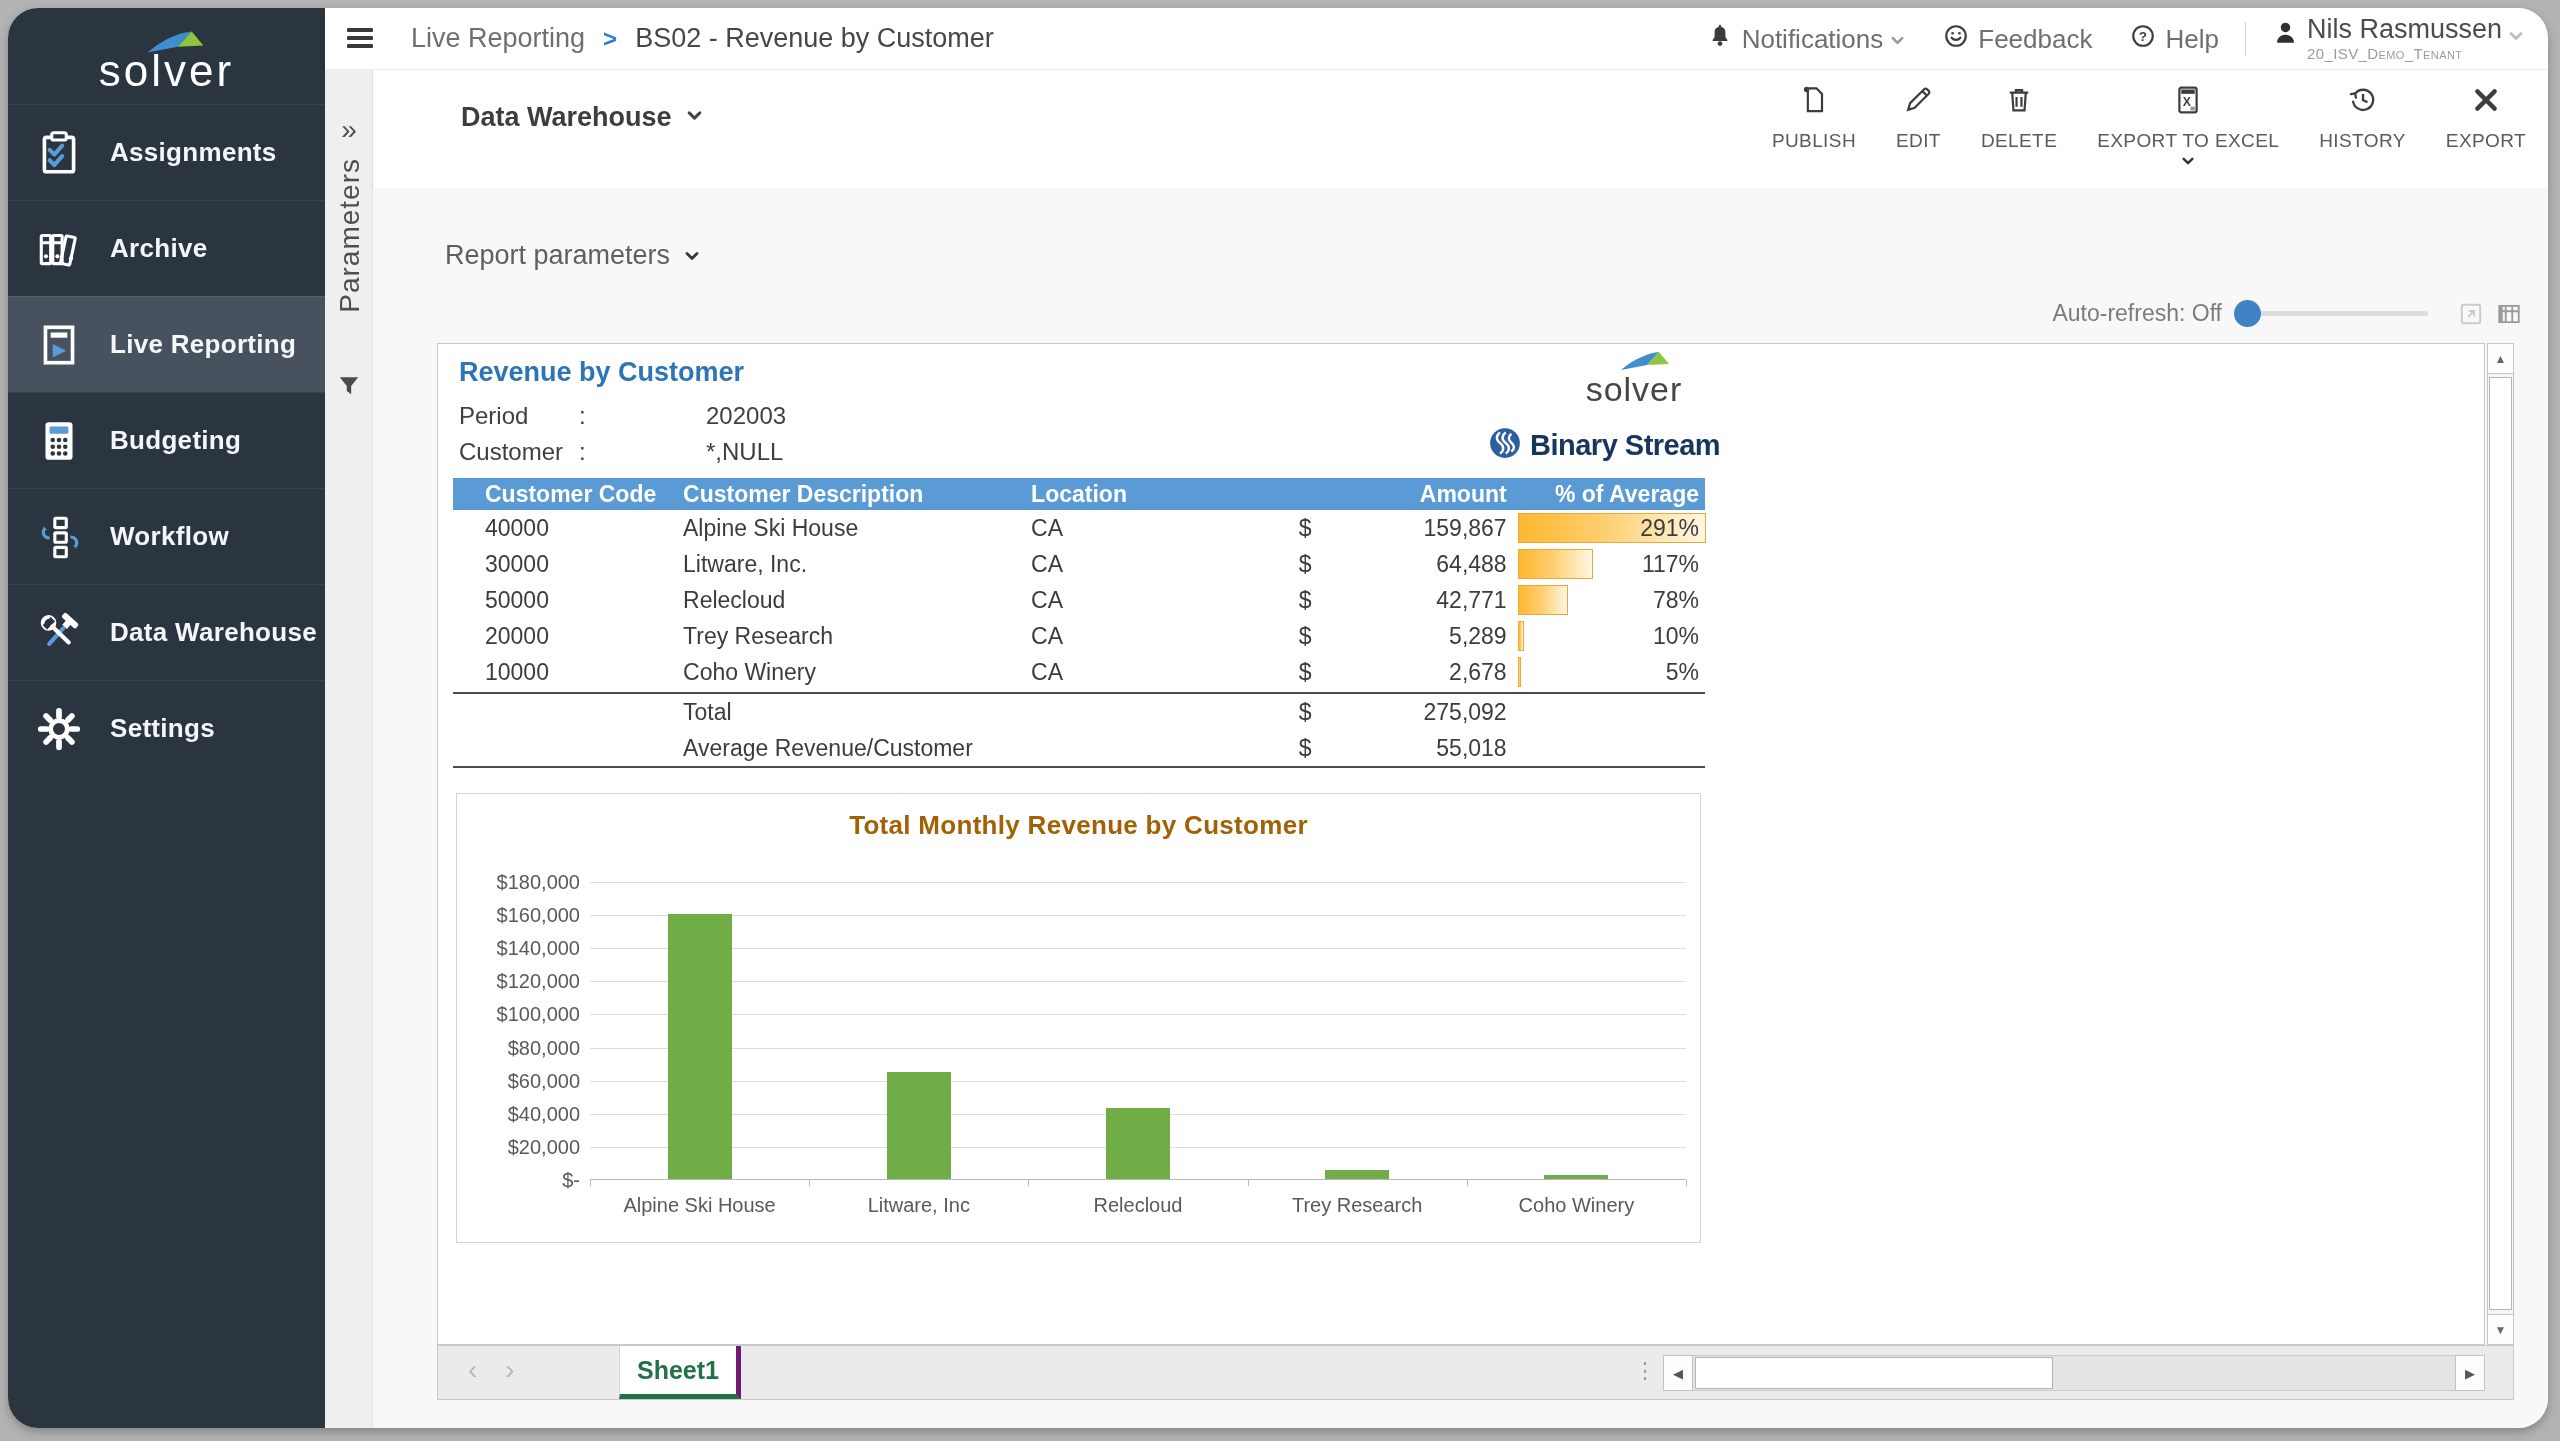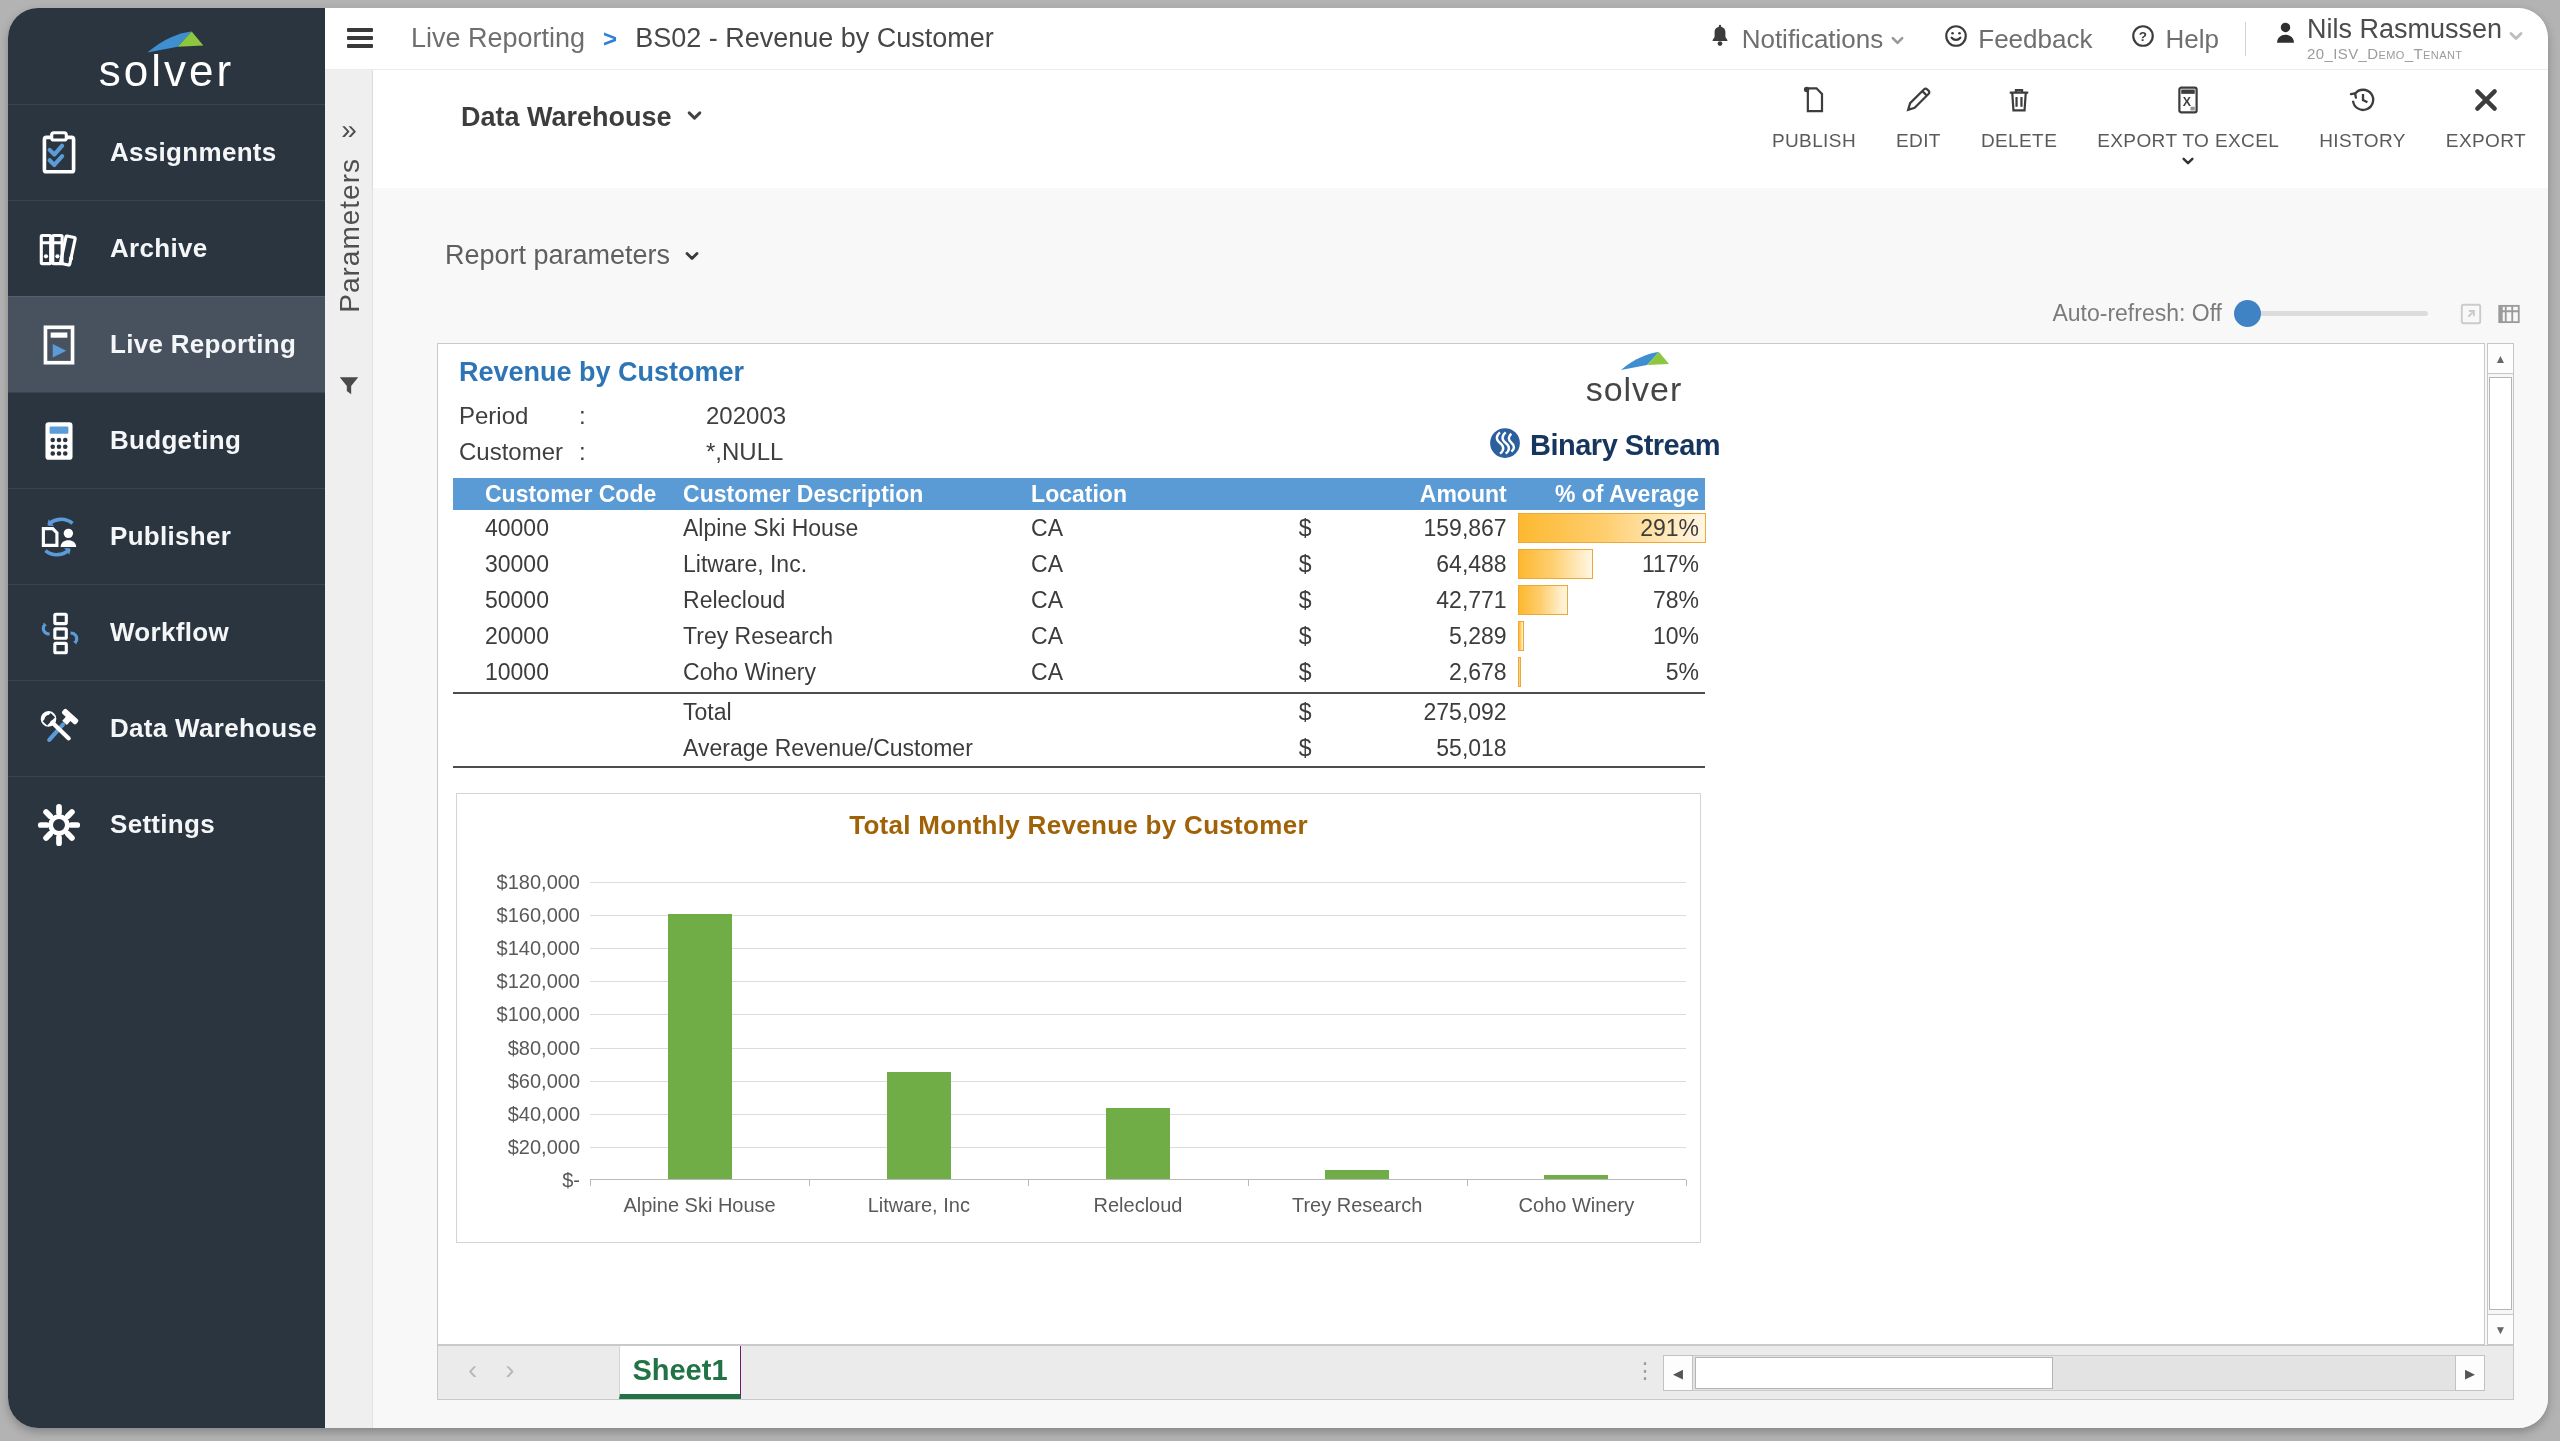--- a/index.html
+++ b/index.html
@@ -113,21 +113,21 @@
   
   .vscroll{position:absolute;left:2050px;top:0;width:27px;height:1002px;background:#f6f6f6;border:1px solid #c6c6c6;}
   .vs-btn{position:absolute;left:0;width:25px;height:30px;background:#fdfdfd;display:flex;align-items:center;justify-content:center;font-size:12px;color:#666;cursor:pointer;}
   .vs-up{top:0;border-bottom:1px solid #c6c6c6;}
   .vs-down{bottom:0;border-top:1px solid #c6c6c6;}
   .vs-thumb{position:absolute;left:1px;right:1px;top:33px;height:933px;background:#fff;border:1px solid #b5b5b5;cursor:pointer;}
 
   
   .bottombar{position:absolute;left:0;top:1002px;width:2077px;height:55px;background:#ebebeb;border:1px solid #c9c9c9;}
   .sheetnav{position:absolute;left:30px;top:8px;font-size:28px;color:#b8b8b8;letter-spacing:28px;cursor:pointer;}
-  .sheettab{position:absolute;left:181px;top:0;width:122px;height:53px;background:#fff;border-left:1px solid #d4d4d4;border-right:1px solid #701a75;border-bottom:5px solid #217346;display:flex;align-items:center;justify-content:center;font-size:29px;font-weight:bold;color:#217346;cursor:pointer;}
+  .sheettab{position:absolute;left:181px;top:0;width:122px;height:53px;background:#fff;border-left:1px solid #d4d4d4;border-right:5px solid #701a75;border-bottom:5px solid #217346;display:flex;align-items:center;justify-content:center;font-size:25px;font-weight:bold;color:#217346;cursor:pointer;}
   .sheetdots{position:absolute;left:1196px;top:12px;font-size:22px;color:#9a9a9a;}
   .hscroll{position:absolute;left:1225px;top:9px;width:822px;height:36px;display:flex;}
   .hs-btn{width:30px;height:36px;background:#fdfdfd;border:1px solid #c2c2c2;display:flex;align-items:center;justify-content:center;font-size:13px;color:#555;cursor:pointer;}
   .hs-track{flex:1;position:relative;background:#e3e3e3;border-top:1px solid #cbcbcb;border-bottom:1px solid #cbcbcb;}
   .hs-thumb{position:absolute;left:2px;top:1px;bottom:1px;width:358px;background:#fff;border:1px solid #b5b5b5;cursor:pointer;}
 </style>
 </head>
 <body>
 
 <div class="stage">
@@ -194,34 +194,20 @@
                   <circle cx="18" cy="29.5" r="2.2"></circle>
                   <circle cx="24" cy="29.5" r="2.2"></circle>
                   <circle cx="30" cy="29.5" r="2.2"></circle>
                   <circle cx="18" cy="36" r="2.2"></circle>
                   <circle cx="24" cy="36" r="2.2"></circle>
                   <circle cx="30" cy="36" r="2.2"></circle>
                 </g>
               </svg>
             </span>
             <span class="nav-label">Budgeting</span>
-          </div>
-          <div class="nav-item">
-            <span class="nav-icon">
-              <svg viewBox="0 0 48 48">
-                <path d="M37 11a17 17 0 0 0-23 1" fill="none" stroke="#5b9bd8" stroke-width="3.5"></path>
-                <path d="M11 37a17 17 0 0 0 23-1" fill="none" stroke="#5b9bd8" stroke-width="3.5"></path>
-                <path d="M14 7l-1 6 6 .5z" fill="#5b9bd8"></path>
-                <path d="M34 41l1-6-6-.5z" fill="#5b9bd8"></path>
-                <path d="M9 16h9l4 4v12H9z" fill="none" stroke="#fff" stroke-width="3"></path>
-                <circle cx="33" cy="20.5" r="4.5" fill="#fff"></circle>
-                <path d="M25.5 33.5c0-4 3.4-6.5 7.5-6.5s7.5 2.5 7.5 6.5z" fill="#fff"></path>
-              </svg>
-            </span>
-            <span class="nav-label">Publisher</span>
           </div>
           <div class="nav-item">
             <span class="nav-icon">
               <svg viewBox="0 0 48 48">
                 <g fill="none" stroke="#fff" stroke-width="3">
                   <rect x="20" y="6" width="11" height="9" rx="1"></rect>
                   <rect x="20" y="20" width="11" height="9" rx="1"></rect>
                   <rect x="20" y="34" width="11" height="9" rx="1"></rect>
                 </g>
                 <path d="M15 25c-5 0-7-4-5.5-8" fill="none" stroke="#5b9bd8" stroke-width="3"></path>

